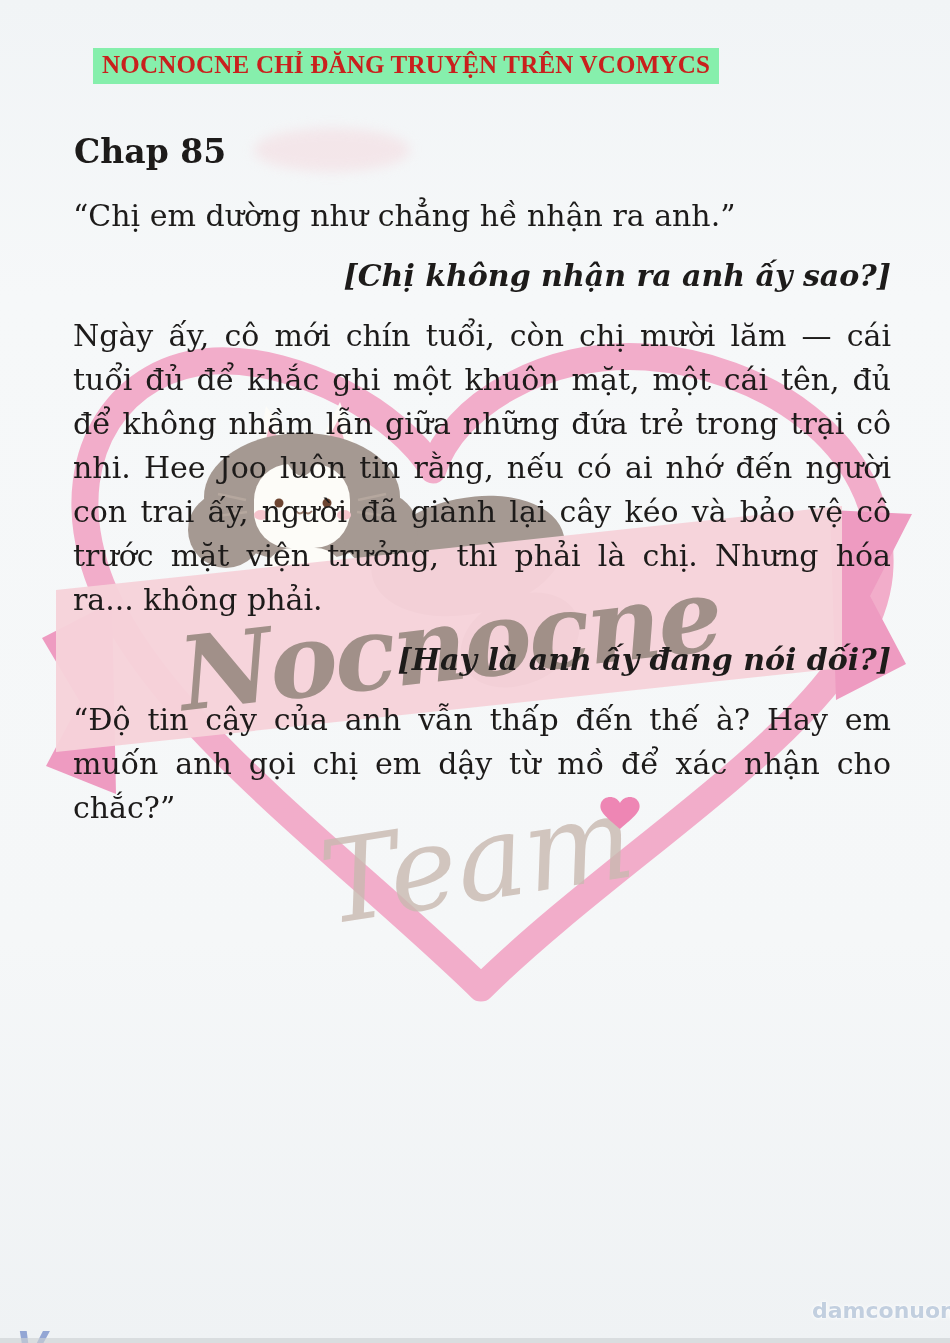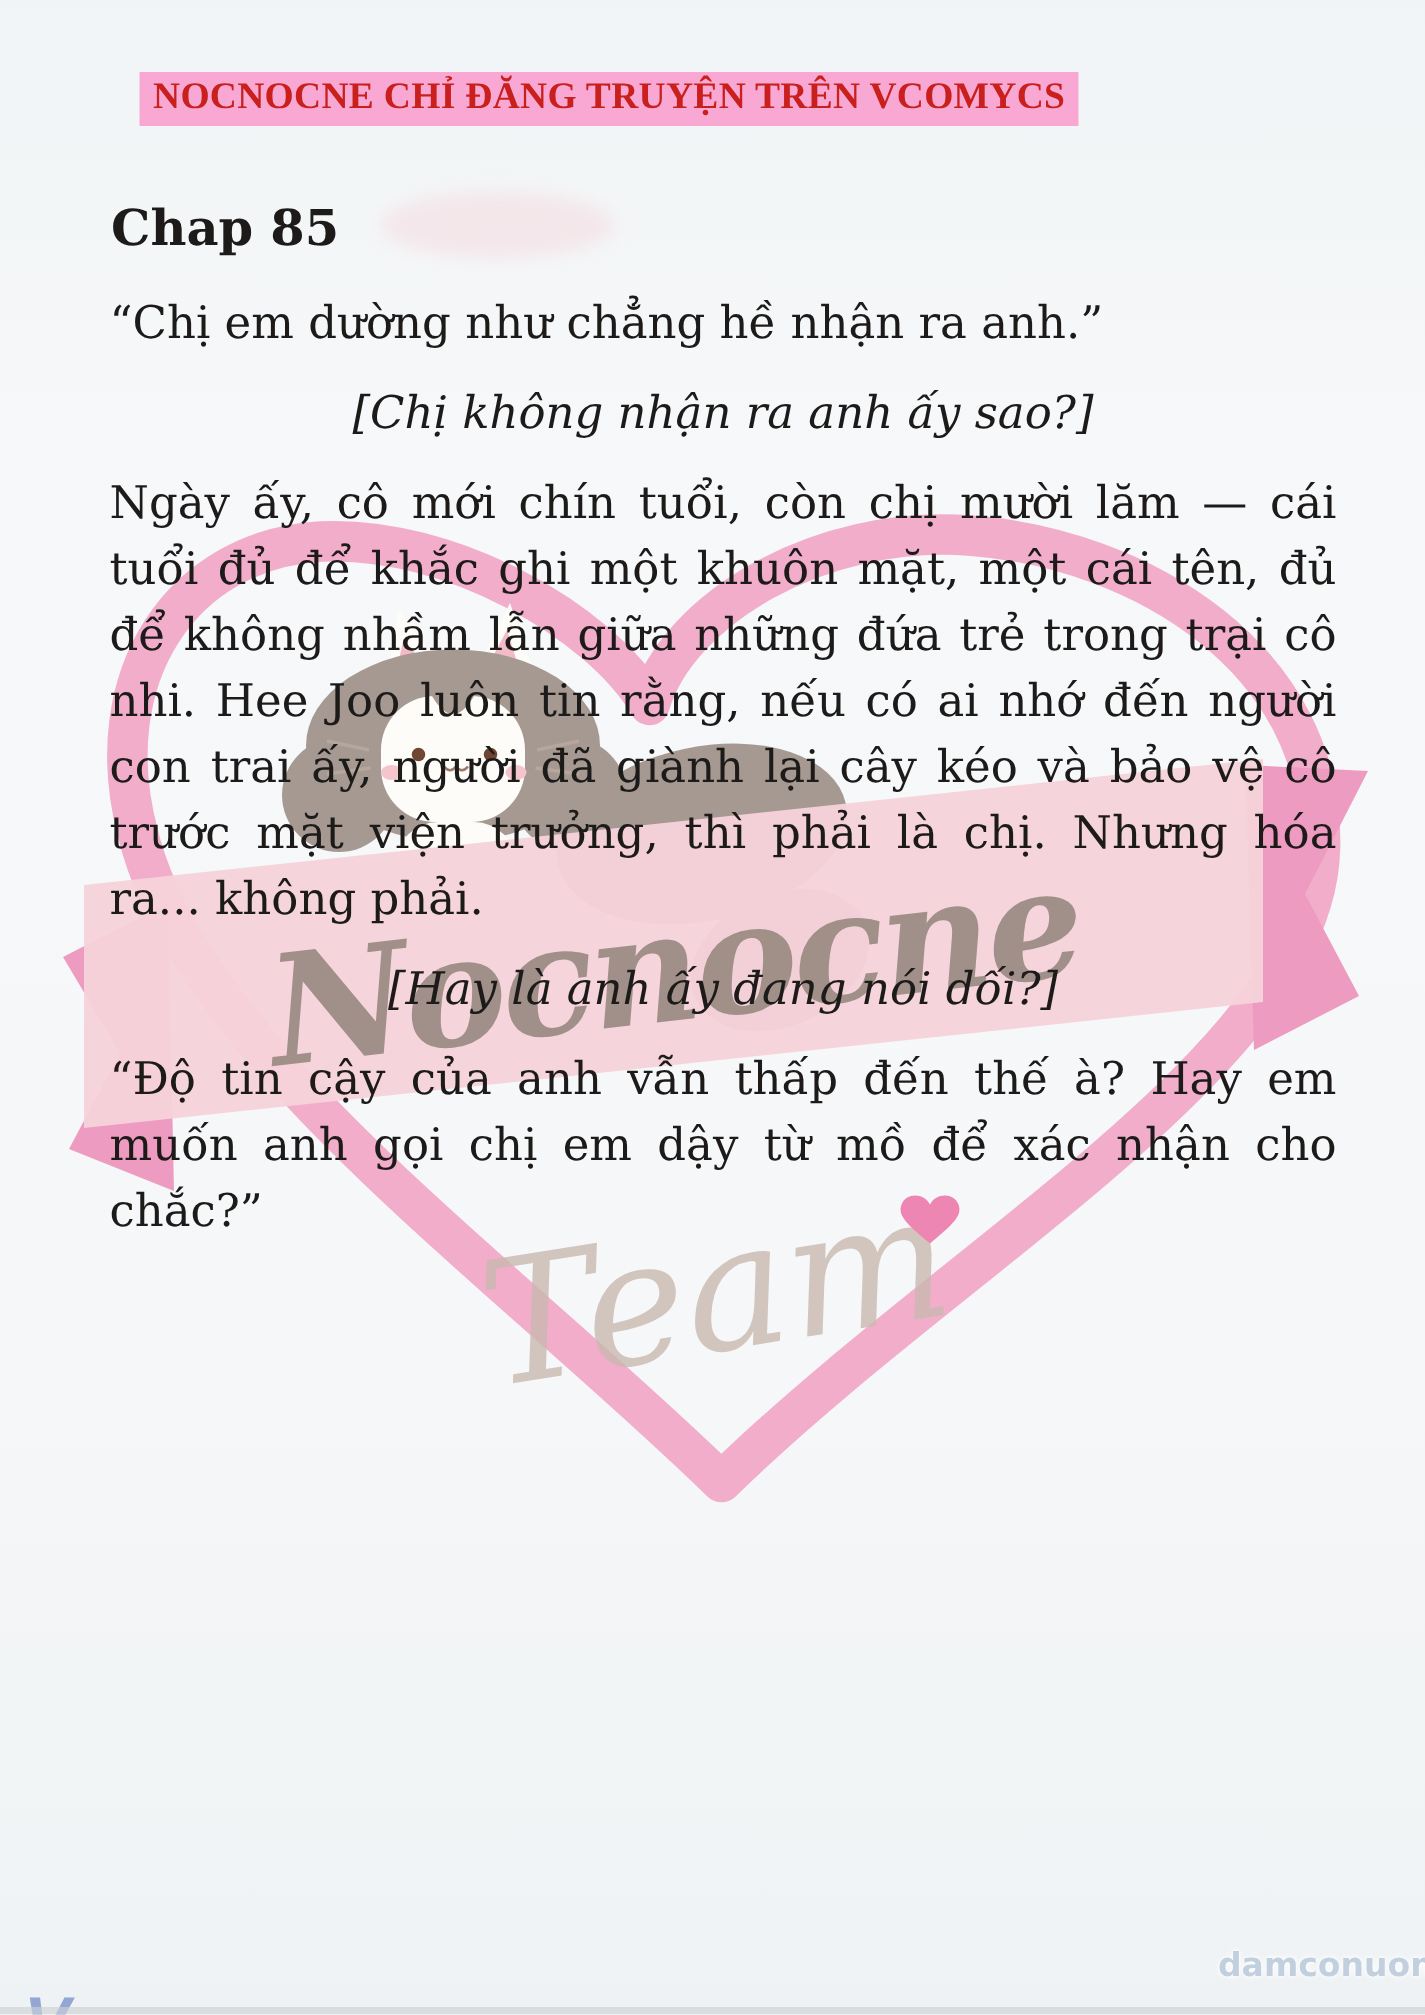--- a/index.html
+++ b/index.html
@@ -5,35 +5,35 @@
   html,body{margin:0;padding:0;}
   body{
     width:950px;height:1343px;position:relative;overflow:hidden;
     background:linear-gradient(180deg,#f1f4f6 0%,#f6f8f9 22%,#f5f7f8 70%,#eff2f4 100%);
     font-family:"DejaVu Serif", serif;
   }
   .watermark-svg{position:absolute;left:0;top:0;z-index:1;}
   .blur-soft{filter:blur(6px);}
   .header-notice{
     position:absolute;left:93px;top:48px;z-index:2;
-    background:#f9a8d4;color:#c9201d;
+    background:#86efac;color:#c9201d;
     font-family:"Liberation Serif","DejaVu Serif",serif;
     font-weight:bold;font-size:25px;letter-spacing:.2px;
     padding:3px 9px 5px 9px;white-space:nowrap;
   }
   .chapter-title{
     position:absolute;left:74px;top:132px;z-index:2;
     color:#1d1b1a;font-weight:bold;font-size:33px;text-align:center;
   }
   .content{
     position:absolute;left:73px;top:194px;width:818px;z-index:2;
     color:#1d1b1a;font-size:30px;line-height:44px;text-align:justify;
   }
   .content p{margin:0 0 16px 0;}
-  .content p.thought{font-weight:normal;font-style:italic;text-align:center;}
+  .content p.thought{font-weight:bold;font-style:italic;text-align:right;}
   .footer-logo{
     position:absolute;left:16px;top:1284px;z-index:2;
     font-family:"Liberation Sans",sans-serif;
     font-style:italic;font-weight:bold;font-size:29px;letter-spacing:1px;
     color:#93a6d4;line-height:46px;margin-top:40px;
   }
   .footer-logo::first-letter{font-size:46px;}
   .credit-text{
     position:absolute;left:812px;top:1298px;z-index:2;
     font-family:"DejaVu Sans",sans-serif;font-weight:bold;font-size:22px;

